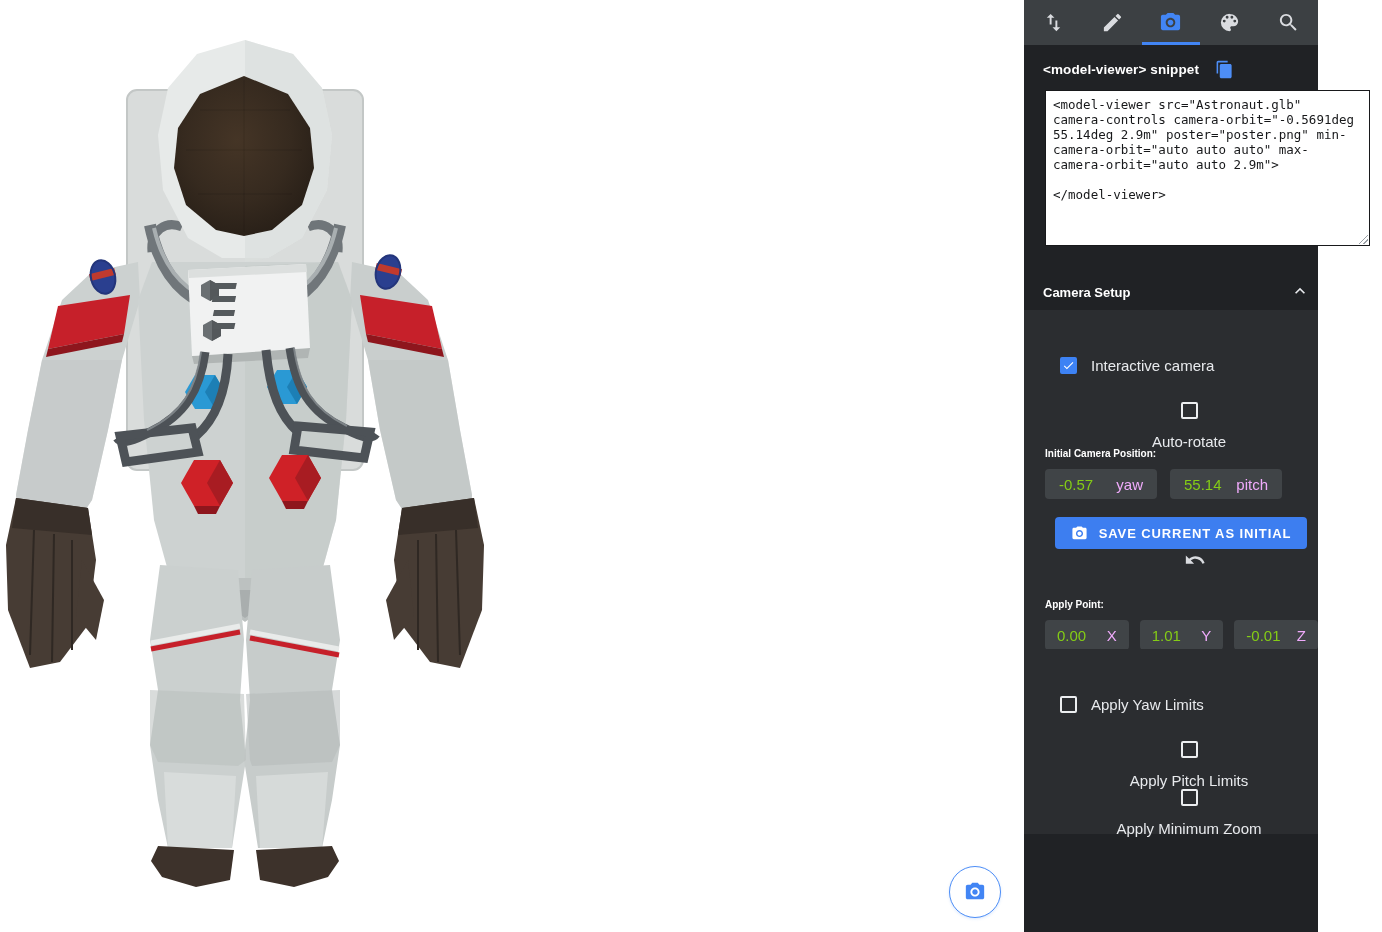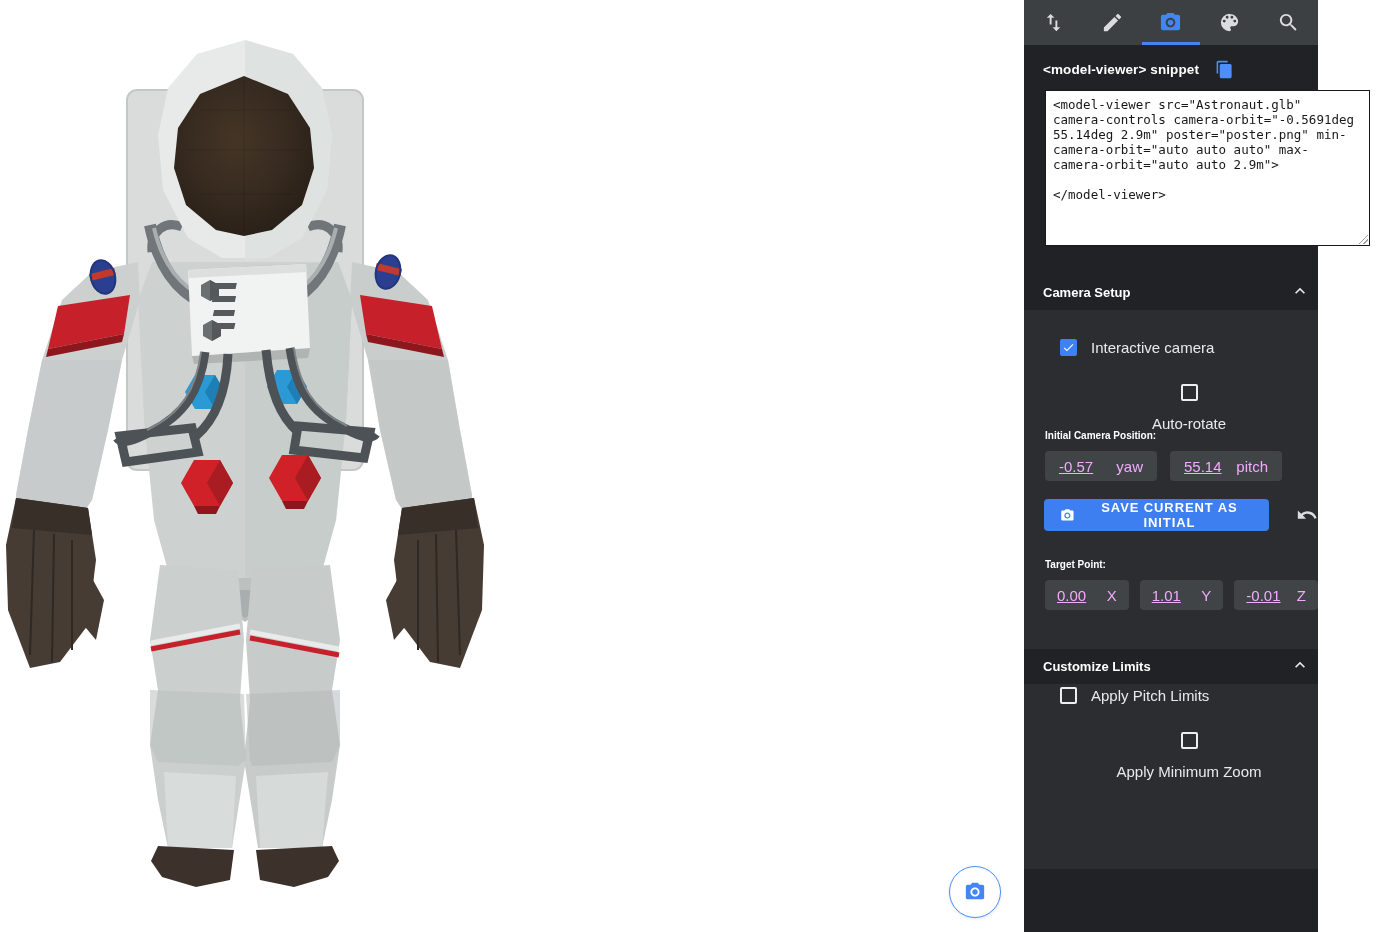--- a/index.html
+++ b/index.html
@@ -46,41 +46,41 @@
     display:flex;align-items:center;justify-content:space-between;
     padding:0 8px 0 19px;cursor:pointer;
   }
   .section-header.second{margin-top:0;}
   .section-title{font-size:13px;font-weight:bold;color:#fff;}
   .chev svg{width:20px;height:20px;fill:#e8eaed;}
   .section-content{background:#2b2d30;flex-shrink:0;}
   .content-camera{height:339px;}
   .content-limits{height:185px;}
   .cb-row{display:flex;align-items:center;gap:14px;margin-left:36px;height:22px;cursor:pointer;}
-  .cb-row.first{padding-top:0;margin-top:26px;}
+  .cb-row.first{padding-top:0;margin-top:44px;}
   .cb-row + .cb-row{margin-top:26px;flex-direction:column;}
   .cb-box{
     width:17px;height:17px;box-sizing:border-box;border:2px solid #eceef0;border-radius:2px;
     background:transparent;display:flex;align-items:center;justify-content:center;flex-shrink:0;
   }
   .cb-box svg{width:15px;height:15px;fill:#fff;display:none;}
   .cb-box.checked{background:#3d82f4;border-color:#3d82f4;}
   .cb-box.checked svg{display:block;}
   .cb-label{font-size:15px;color:#e8eaed;}
   .field-heading{font-size:10px;font-weight:bold;color:#fff;margin:24px 0 0 21px;}
   .fields{display:flex;gap:13px;margin:10px 0 0 21px;}
   .field{
     height:30px;border-radius:4px;background:#404447;display:flex;align-items:center;
     justify-content:space-between;padding:0 14px;box-sizing:border-box;cursor:text;
   }
   .field.w2{width:112px;}
   .field.w3{width:98px;padding:4px 12px;}
-  .field .val{font-size:15px;color:#f0abfc;text-decoration:underline;}
+  .field .val{font-size:15px;color:#84cc16;}
   .field .sfx{font-size:15px;color:#f0abfc;}
-  .btn-row{display:flex;align-items:center;margin:18px 0 0 20px;}
+  .btn-row{display:flex;align-items:center;margin:18px 0 0 20px;flex-direction:column;}
   .save-btn{
     height:32px;border:none;border-radius:4px;background:#3d7ef0;color:#fff;cursor:pointer;
     font-family:"Liberation Sans",sans-serif;font-size:13px;font-weight:bold;letter-spacing:.9px;
     display:flex;align-items:center;gap:11px;padding:0 16px;
   }
   .save-btn svg{width:17px;height:17px;fill:#fff;}
   .undo-btn{background:none;border:none;margin-left:27px;padding:0;cursor:pointer;display:flex;}
   .undo-btn svg{width:22px;height:22px;fill:#dadce0;}
 </style>
 </head>
@@ -305,47 +305,45 @@
           </svg>
         <span>SAVE CURRENT AS INITIAL</span>
       </button>
       <button class="undo-btn">
         <svg viewBox="0 0 24 24">
             <path d="M12.5 8c-2.65 0-5.05.99-6.9 2.6L2 7v9h9l-3.62-3.62c1.39-1.16 3.16-1.88 5.12-1.88 3.54 0 6.55 2.31 7.6 5.5l2.37-.78C21.08 11.03 17.15 8 12.5 8z"></path>
           </svg>
       </button>
     </div>
 
-    <div class="field-heading" style="margin-top:28px;">Target Point:</div>
+    <div class="field-heading" style="margin-top:28px;">Apply Point:</div>
     <div class="fields" style="gap:11px;">
       <div class="field w3">
         <span class="val">0.00</span>
         <span class="sfx">X</span>
       </div>
       <div class="field w3">
         <span class="val">1.01</span>
         <span class="sfx">Y</span>
       </div>
       <div class="field w3">
         <span class="val">-0.01</span>
         <span class="sfx">Z</span>
       </div>
     </div>
   </div>
 
-  <div class="section-header second">
-    <span class="section-title">Customize Limits</span>
-    <span class="chev">
-      <svg viewBox="0 0 24 24">
-          <path d="M12 8l-6 6 1.41 1.41L12 10.83l4.59 4.58L18 14l-6-6z"></path>
-        </svg>
-    </span>
-  </div>
 
   <div class="section-content content-limits">
+    <div class="cb-row first">
+      <span class="cb-box">
+        
+      </span>
+      <span class="cb-label">Apply Yaw Limits</span>
+    </div>
     <div class="cb-row">
       <span class="cb-box">
         
       </span>
       <span class="cb-label">Apply Pitch Limits</span>
     </div>
     <div class="cb-row">
       <span class="cb-box">
         
       </span>

